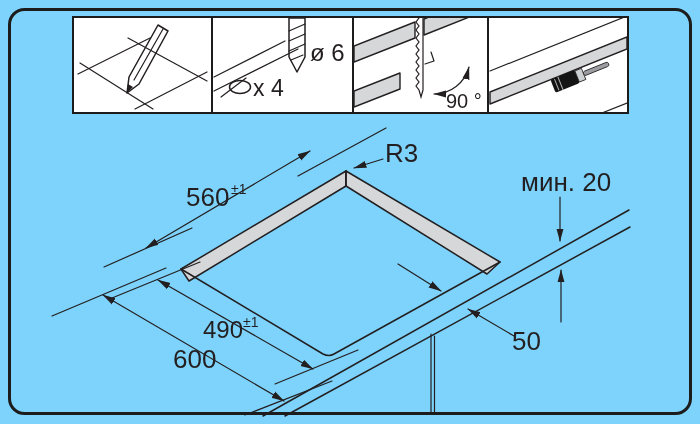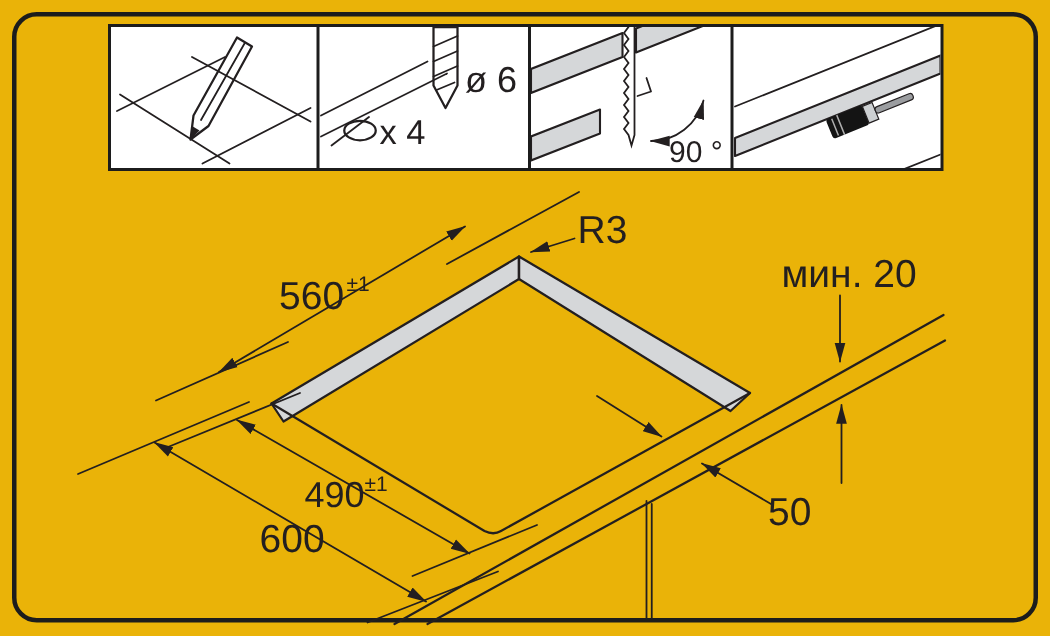--- a/index.html
+++ b/index.html
@@ -1,16 +1,16 @@
 <!DOCTYPE html>
 <html><head>
 <meta charset="utf-8">
 <style>
   html,body{margin:0;padding:0;background:#fff;}
-  .stage{position:relative;width:700px;height:424px;background:#eab308;overflow:hidden;}
+  .stage{position:relative;width:700px;height:424px;background:#7dd3fc;overflow:hidden;}
   svg{display:block;}
   .ln{stroke:#231f20;stroke-width:1.5;fill:none;stroke-linecap:round;stroke-linejoin:round;}
   .ln-thin{stroke:#231f20;stroke-width:1.2;fill:none;stroke-linecap:round;}
   .border{stroke:#1c1c1c;stroke-width:3;fill:none;}
   .panel{stroke:#1c1c1c;stroke-width:2;fill:#ffffff;}
   .band{stroke:#231f20;stroke-width:1.4;stroke-linejoin:round;}
   .wall{stroke:#231f20;stroke-width:1.5;stroke-linejoin:round;}
   text{font-family:"Liberation Sans","DejaVu Sans",sans-serif;fill:#231f20;}
   .t26{font-size:26px;}
   .t24{font-size:24px;}

